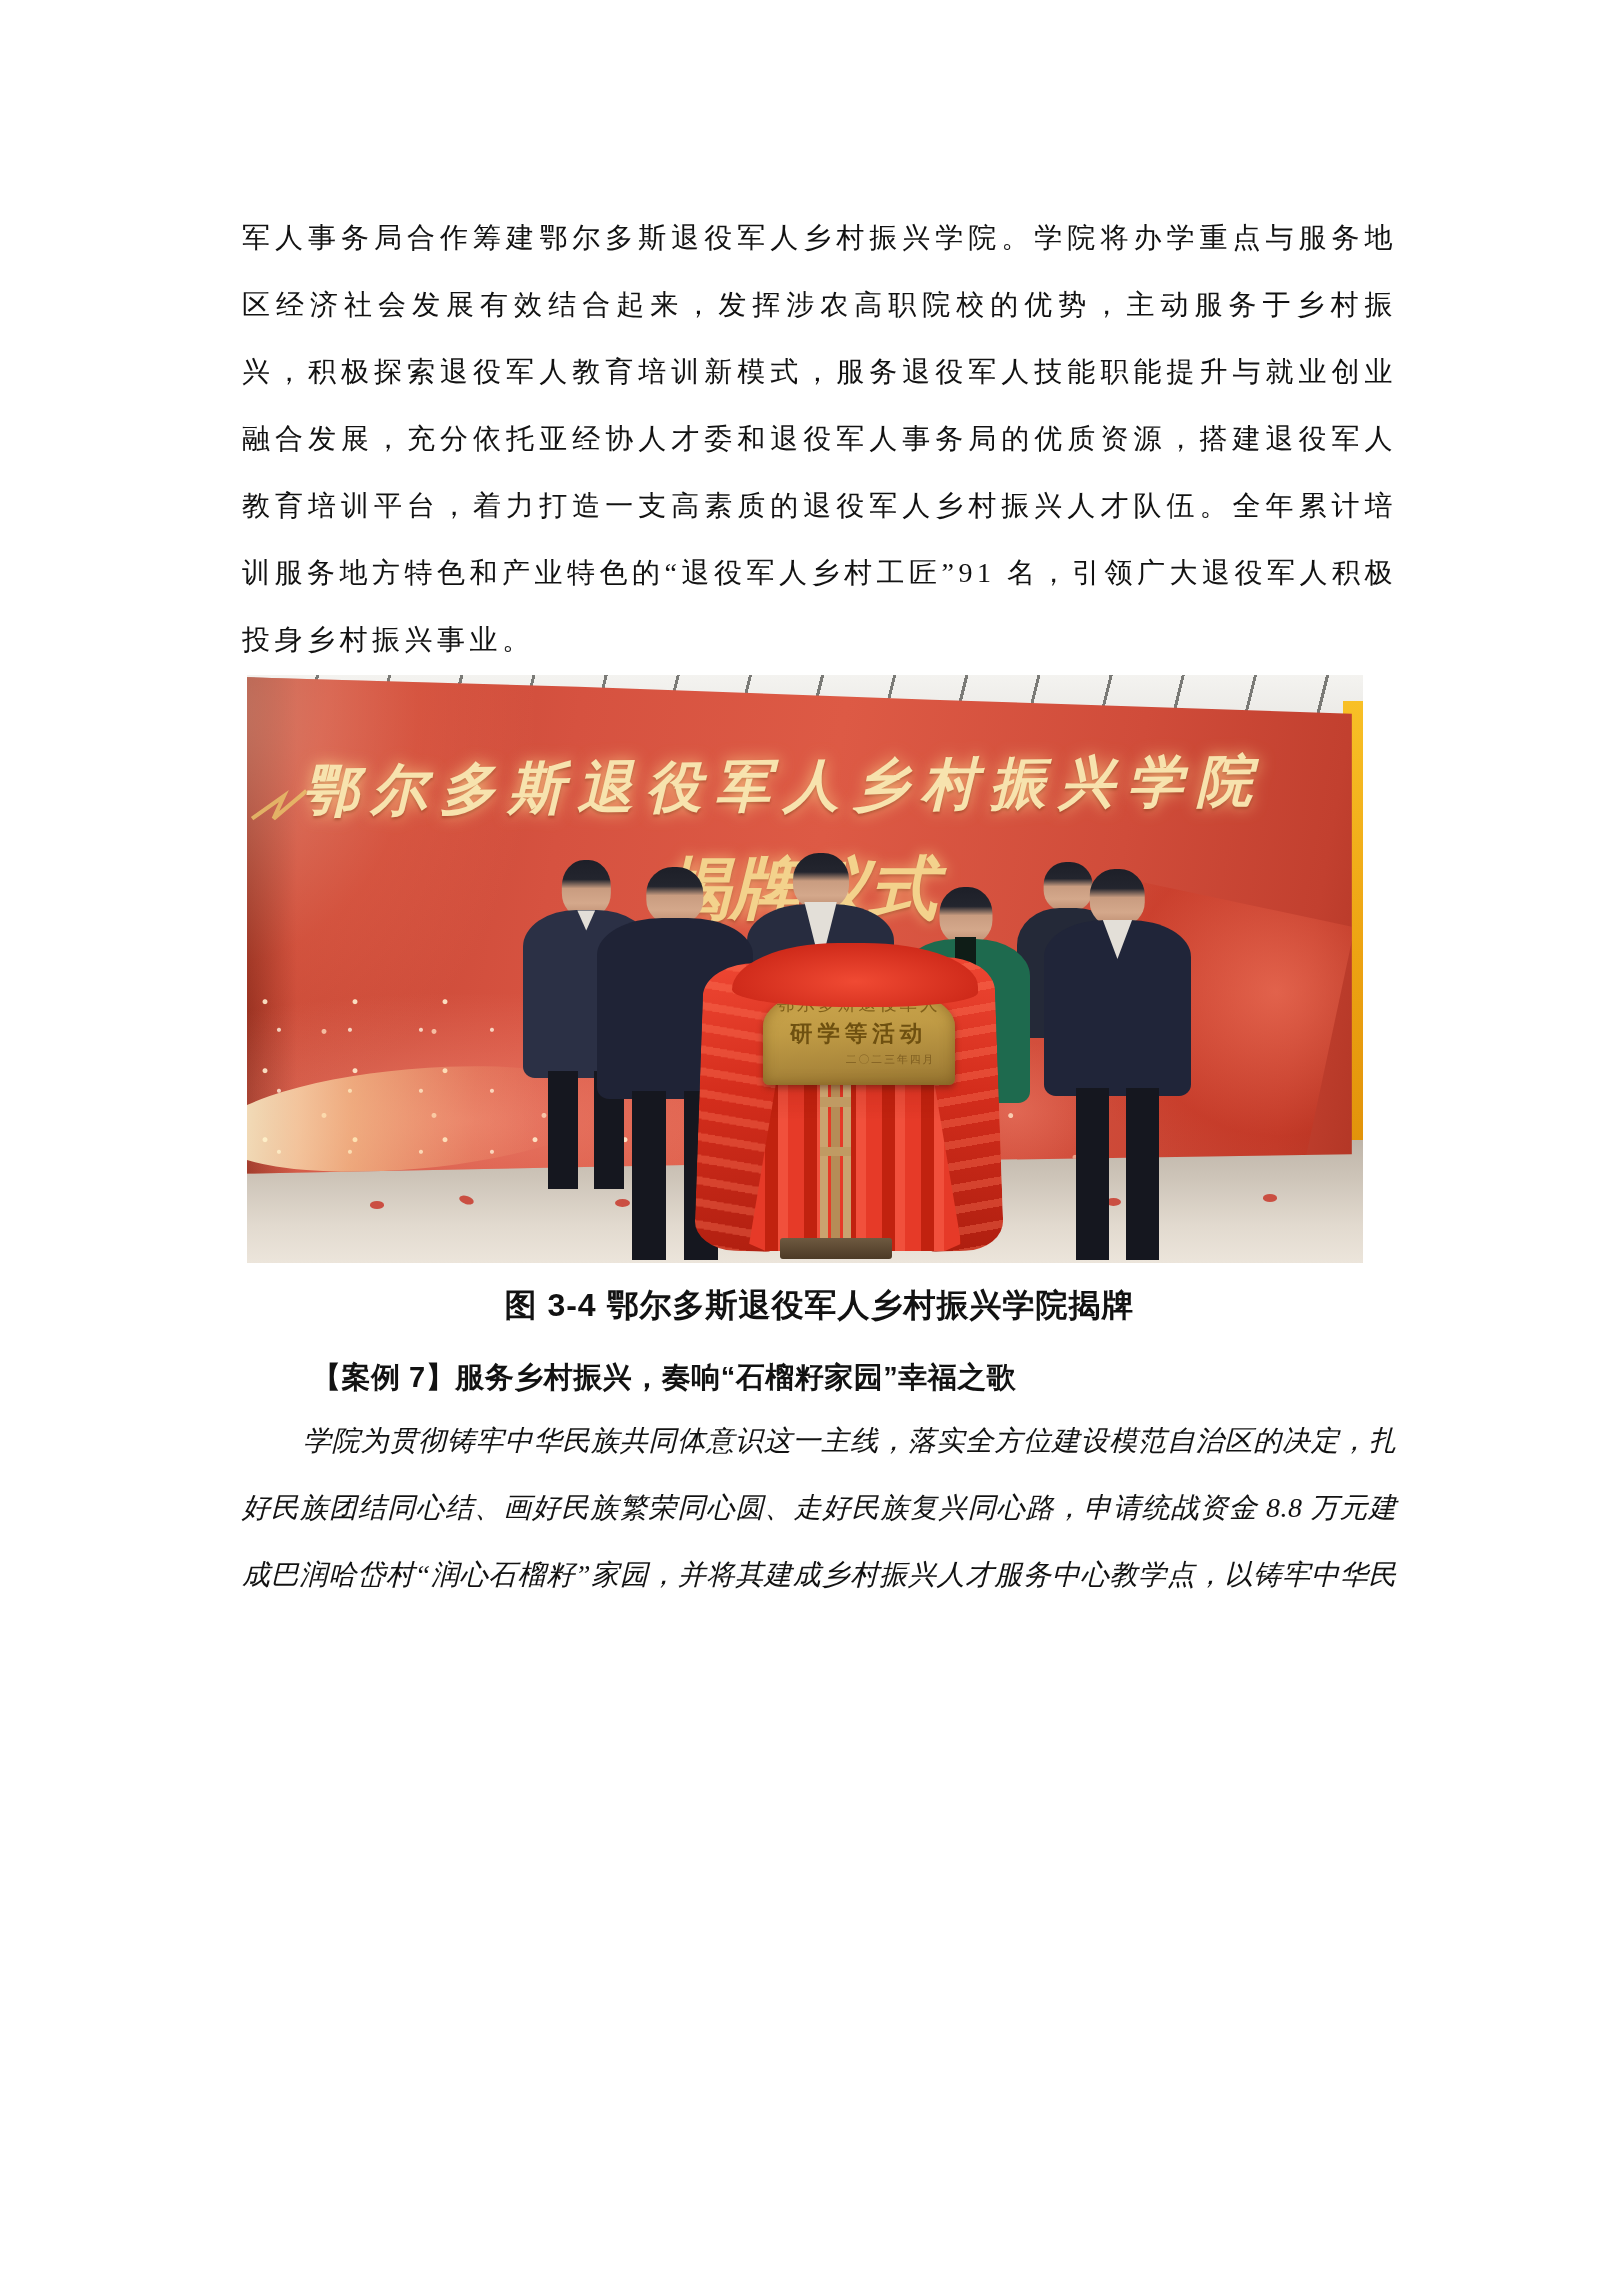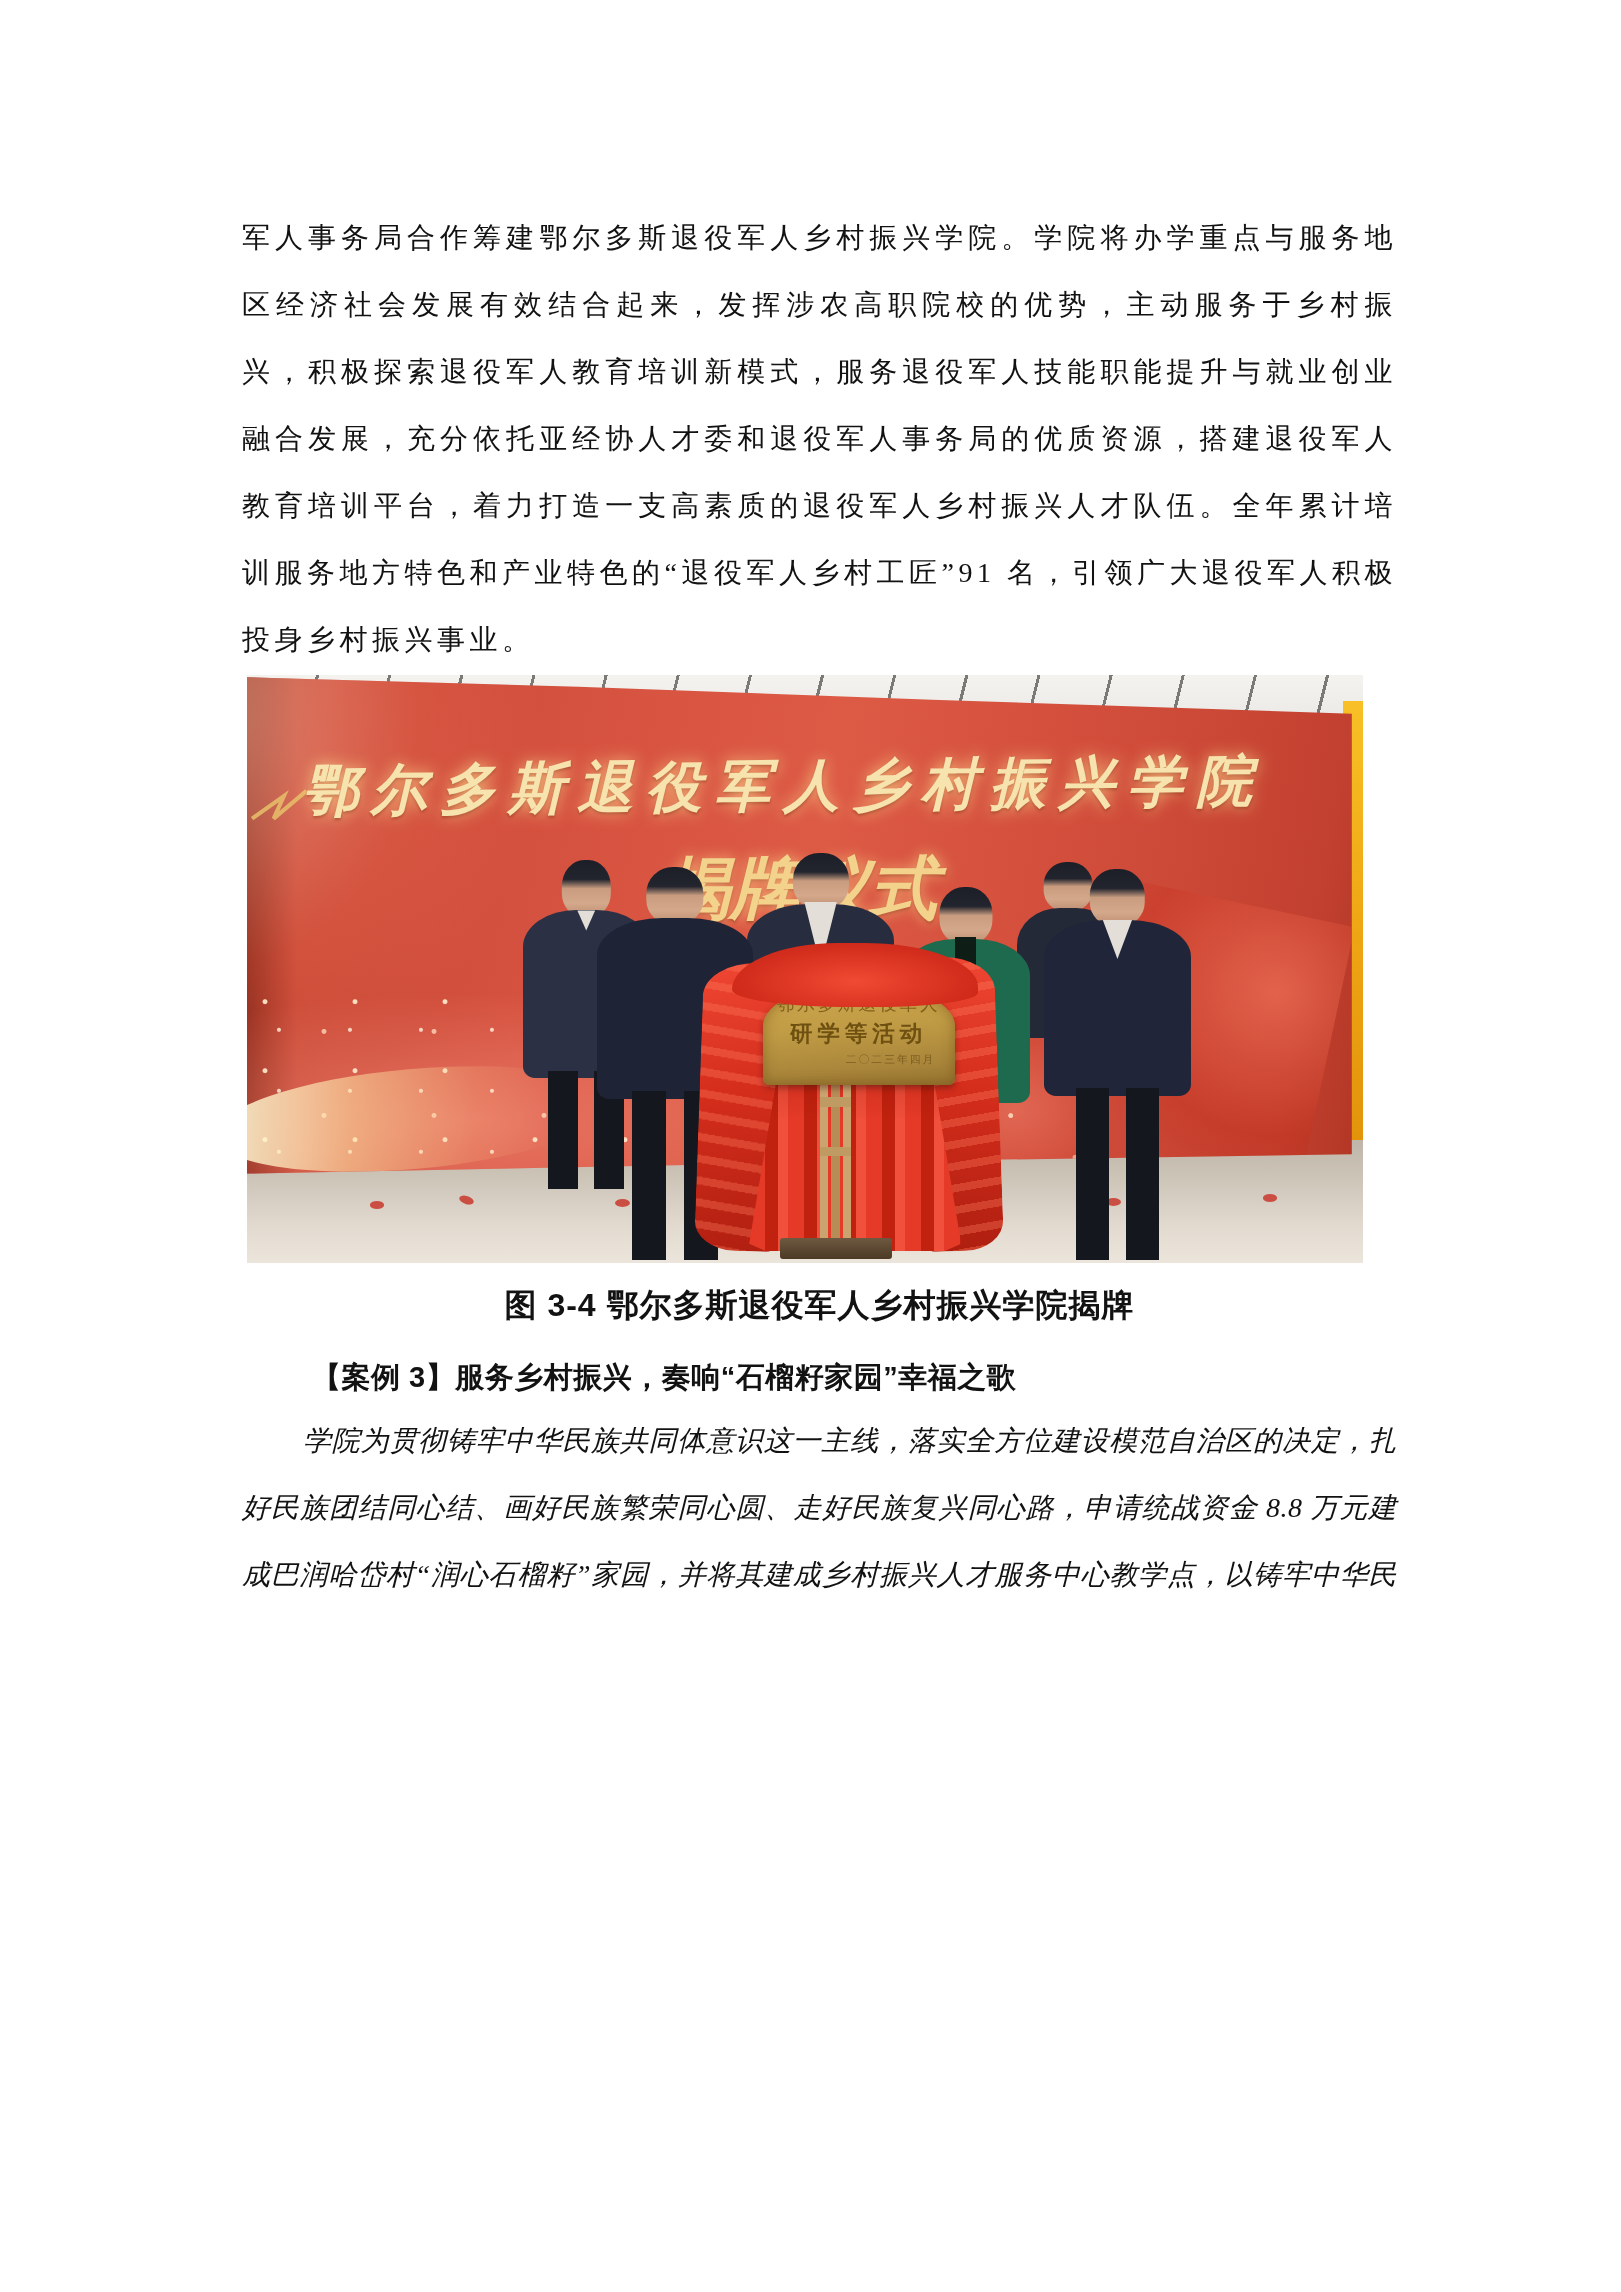--- a/index.html
+++ b/index.html
@@ -237,19 +237,19 @@
     <div class="easel-base"></div>
     <div class="plaque">
       <div class="plq-l1">鄂尔多斯退役军人</div>
       <div class="plq-l2">研学等活动</div>
       <div class="plq-date">二〇二三年四月</div>
     </div>
     <div class="silk-top"></div>
   </figure>
 
   <div class="caption">图 3-4 鄂尔多斯退役军人乡村振兴学院揭牌</div>
-  <div class="case-heading">【案例 3】服务乡村振兴，奏响“石榴籽家园”幸福之歌</div>
+  <div class="case-heading">【案例 7】服务乡村振兴，奏响“石榴籽家园”幸福之歌</div>
 
   <p class="para para2">学院为贯彻铸牢中华民族共同体意识这一主线，落实全方位建设模范自治区的决定，扎好民族团结同心结、画好民族繁荣同心圆、走好民族复兴同心路，申请统战资金 8.8 万元建成巴润哈岱村“润心石榴籽”家园，并将其建成乡村振兴人才服务中心教学点，以铸牢中华民族共同体意识为主线，在家园设立“一吧、一室、一厅、一家、一栏、一廊、一队”功能区块的基础上，广泛开展“五个一”、主题党日、团建、研学等活动，形成特色鲜明的民族团结进步工作氛围，凝聚起“中华民族一家亲、同心共筑中国梦”的磅礴力量，共同打造“乡村文化旅游+非遗”示范基地。全年累计举办培训 5 场，200 人次；承接暑期三下乡实践队伍 8 支，300 人次，间接为巴润哈岱村带来经济效益近 20 万元。</p>
 
   <div class="page-number">27</div>
 </div>
 
 
 </body></html>

